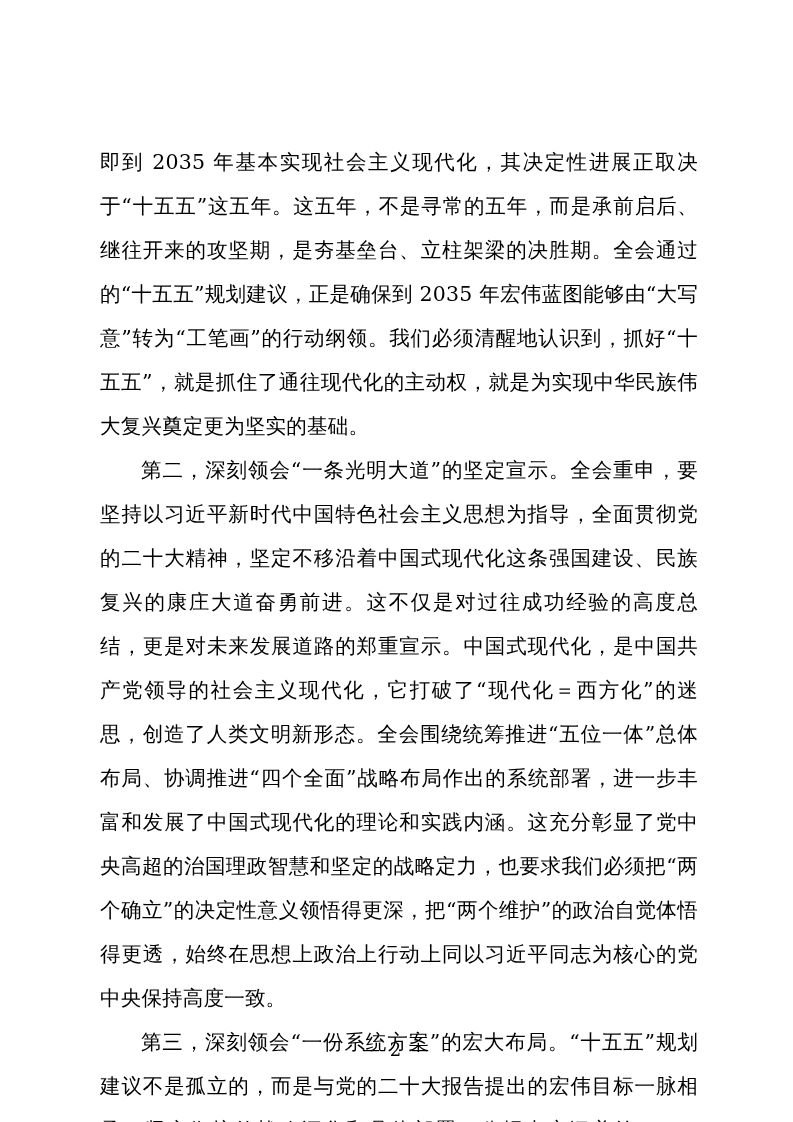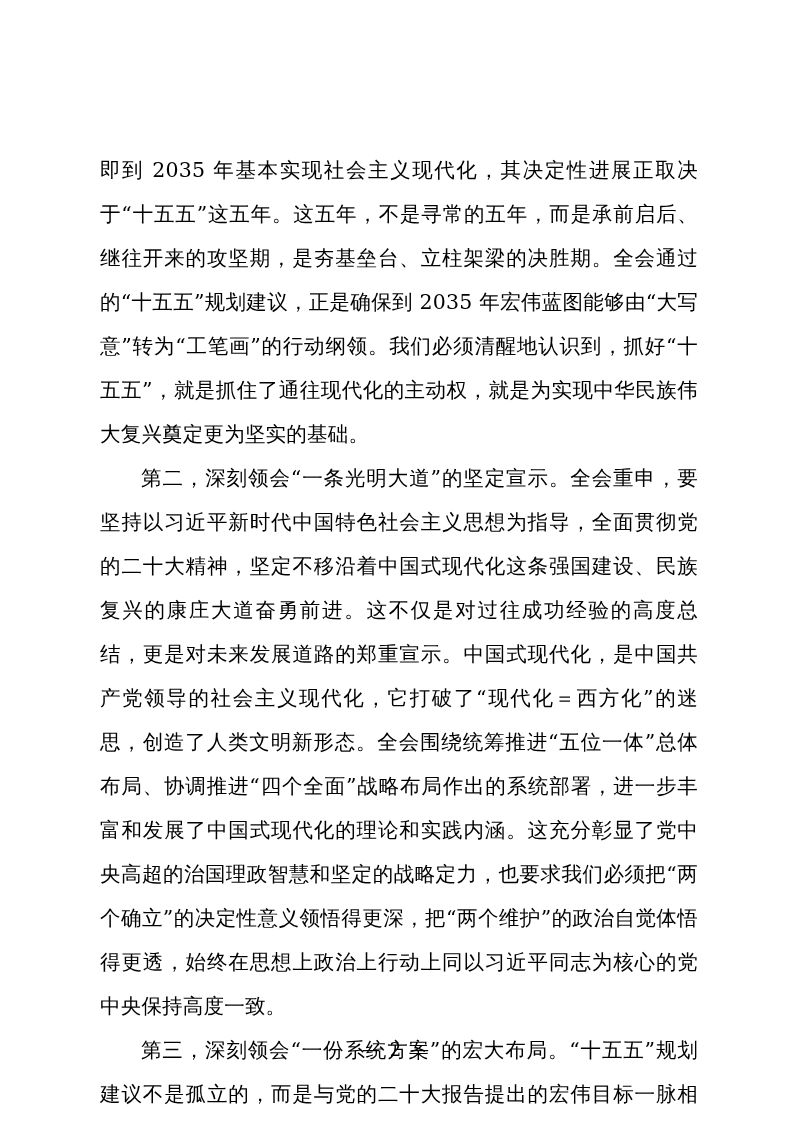--- a/index.html
+++ b/index.html
@@ -10,21 +10,21 @@
   body {
     width: 793px;
     height: 1122px;
     font-family: "DejaVu Serif", "Liberation Serif", serif;
     color: #000000;
     position: relative;
     overflow: hidden;
   }
   .page {
     position: absolute;
-    left: 0; top: 8px;
+    left: 0; top: 0;
     width: 793px;
     height: 1066px;
     box-sizing: border-box;
     padding: 140px 95px 0 100px;
   }
   .body-text {
     font-size: 20.5px;
     line-height: 44px;
     text-align: justify;
     text-justify: inter-ideograph;

